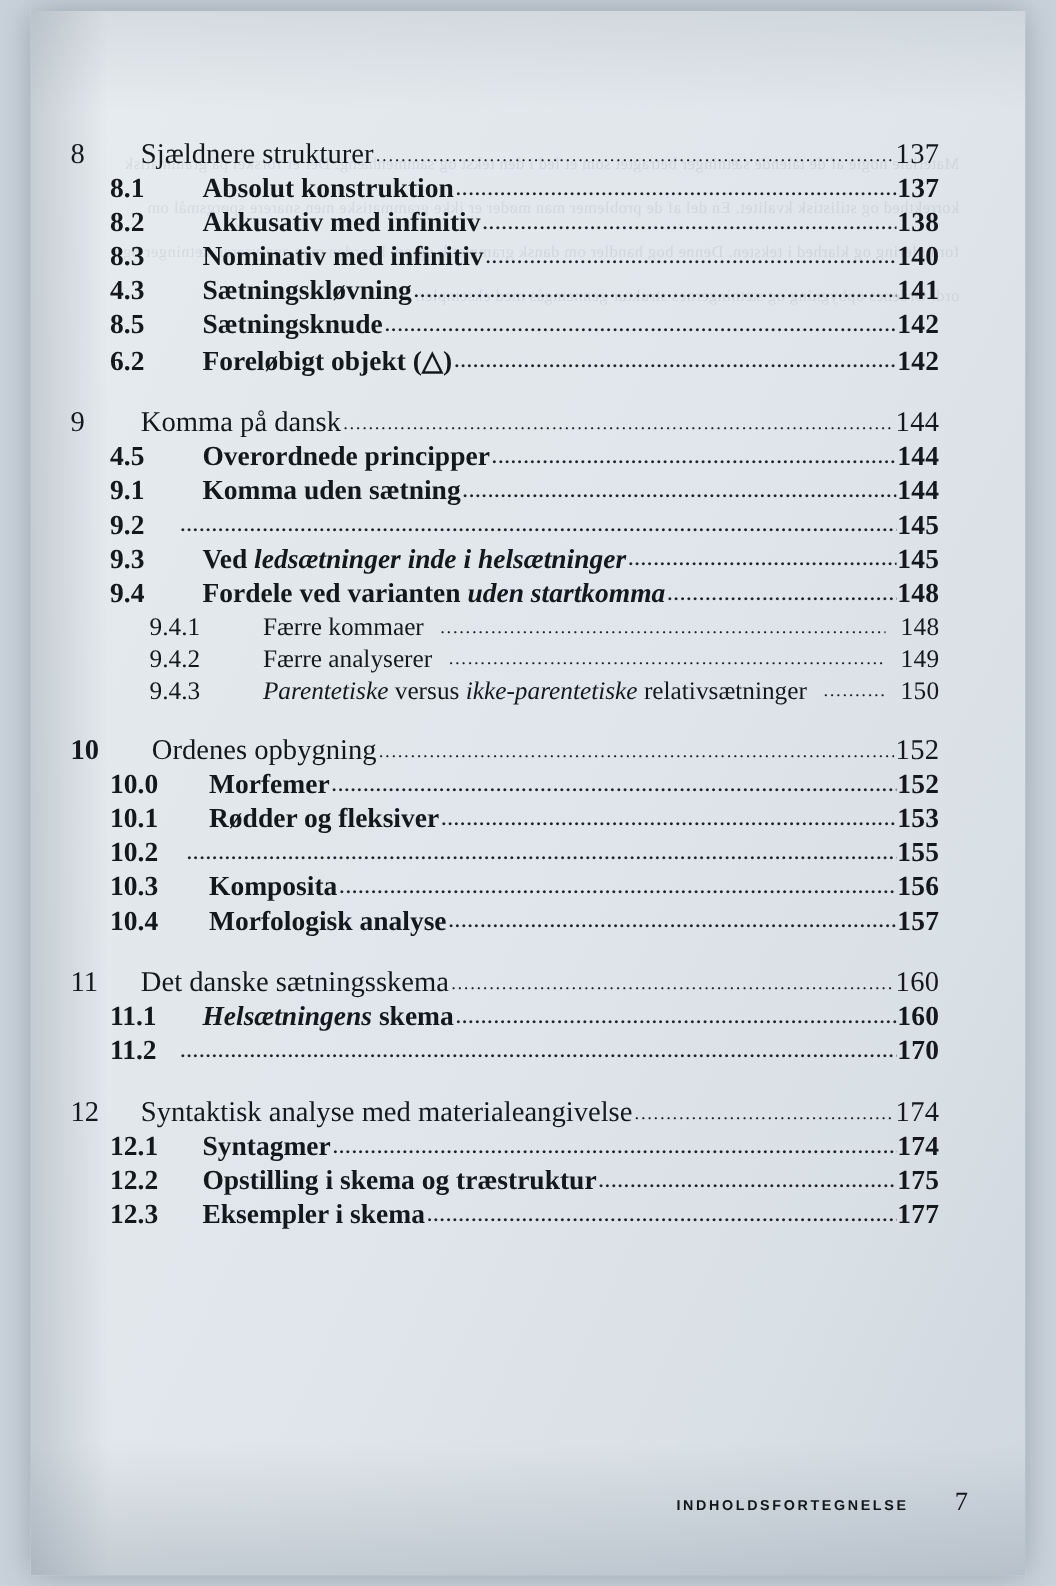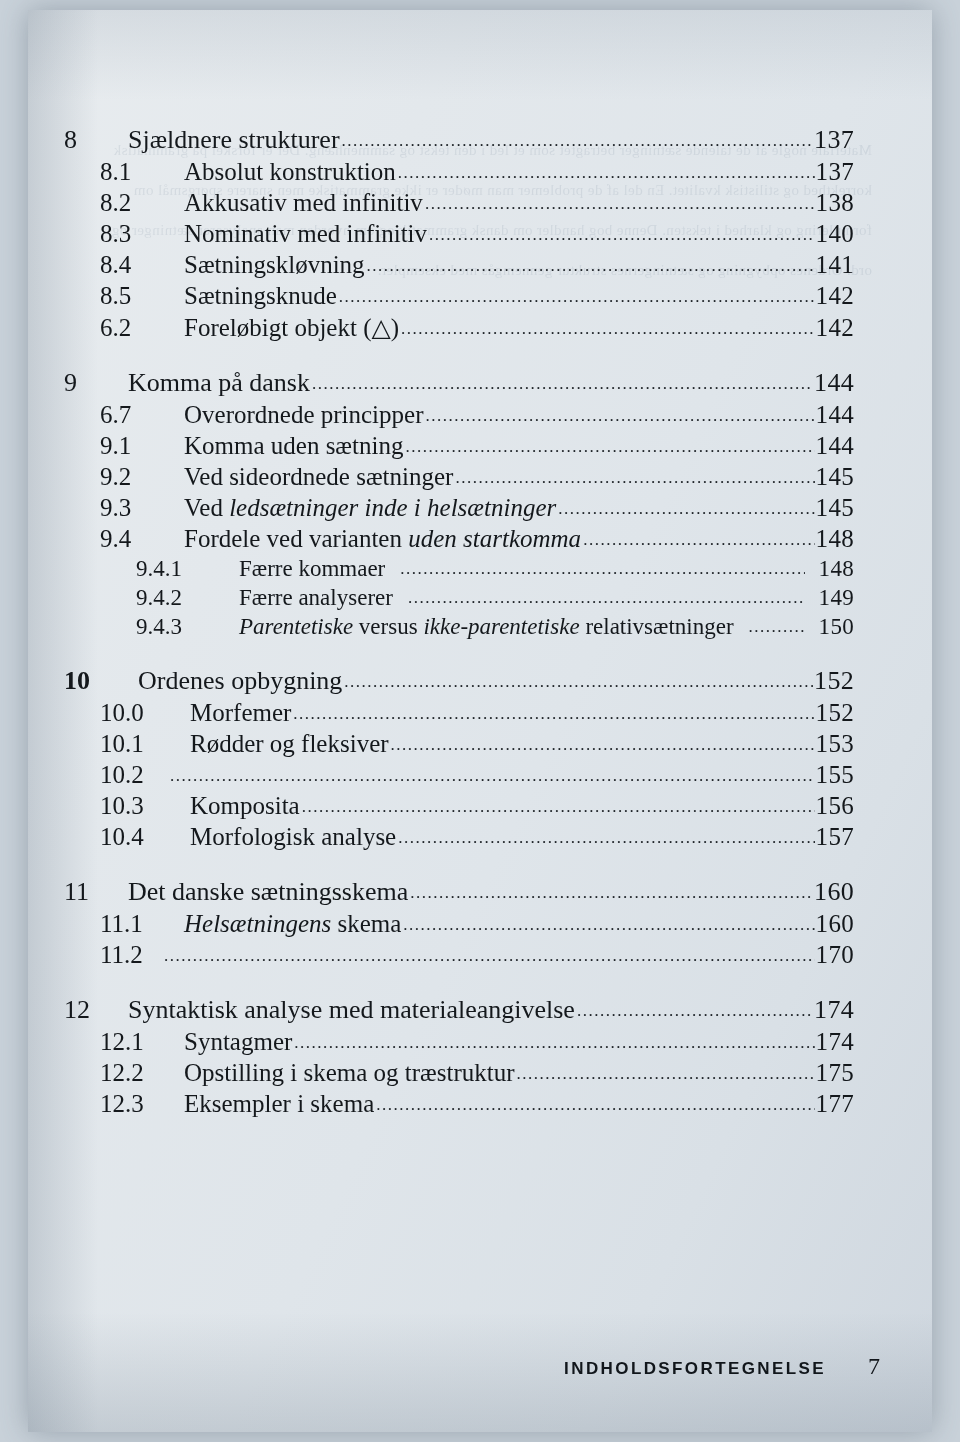--- a/index.html
+++ b/index.html
@@ -101,21 +101,21 @@
     text-align: right;
     letter-spacing: 0.3px;
   }
   .it { font-style: italic; }
 
   
   .lvl0 { font-size: 26px; }
   .lvl0 .num { width: 42px; }
   .lvl0 { margin-left: 0px; }
 
-  .lvl1 { font-size: 25px; margin-left: 36px; }
+  .lvl1 { font-size: 25px; margin-left: 36px; font-weight: bold; }
   .lvl1 .num { width: 62px; }
 
   .lvl2 { font-size: 23px; margin-left: 72px; gap: 13px; }
   .lvl2 .num { width: 68px; }
 
   .g10 .lvl0 .num { width: 52px; font-weight: bold; }
   .g10 .lvl1 { margin-left: 36px; }
   .g10 .lvl1 .num { width: 68px; }
 
   .footer {
@@ -124,21 +124,21 @@
     right: 52px;
     bottom: 52px;
     display: flex;
     justify-content: flex-end;
     align-items: baseline;
     gap: 42px;
     color: #11161b;
   }
   .footer-label {
     font-family: "Liberation Sans", sans-serif;
-    font-size: 17px;
+    font-size: 13px;
     font-weight: bold;
     letter-spacing: 2.4px;
   }
   .footer-page {
     font-size: 24px;
   }
 </style>
 </head>
 <body>
 
@@ -168,21 +168,21 @@
           <span class="dots">........................................................................................................................</span>
           <span class="page-no">138</span>
         </div>
         <div class="entry lvl1">
           <span class="num">8.3</span>
           <span class="title">Nominativ med infinitiv</span>
           <span class="dots">........................................................................................................................</span>
           <span class="page-no">140</span>
         </div>
         <div class="entry lvl1">
-          <span class="num">8.4</span>
+          <span class="num">4.3</span>
           <span class="title">Sætningskløvning</span>
           <span class="dots">........................................................................................................................</span>
           <span class="page-no">141</span>
         </div>
         <div class="entry lvl1">
           <span class="num">8.5</span>
           <span class="title">Sætningsknude</span>
           <span class="dots">........................................................................................................................</span>
           <span class="page-no">142</span>
         </div>
@@ -194,34 +194,33 @@
         </div>
       </div>
       <div class="group">
         <div class="entry lvl0">
           <span class="num">9</span>
           <span class="title">Komma på dansk</span>
           <span class="dots">........................................................................................................................</span>
           <span class="page-no">144</span>
         </div>
         <div class="entry lvl1">
-          <span class="num">6.7</span>
+          <span class="num">4.5</span>
           <span class="title">Overordnede principper</span>
           <span class="dots">........................................................................................................................</span>
           <span class="page-no">144</span>
         </div>
         <div class="entry lvl1">
           <span class="num">9.1</span>
           <span class="title">Komma uden sætning</span>
           <span class="dots">........................................................................................................................</span>
           <span class="page-no">144</span>
         </div>
         <div class="entry lvl1">
           <span class="num">9.2</span>
-          <span class="title">Ved sideordnede sætninger</span>
           <span class="dots">........................................................................................................................</span>
           <span class="page-no">145</span>
         </div>
         <div class="entry lvl1">
           <span class="num">9.3</span>
           <span class="title"><span>Ved </span><span class="it">ledsætninger inde i helsætninger</span></span>
           <span class="dots">........................................................................................................................</span>
           <span class="page-no">145</span>
         </div>
         <div class="entry lvl1">

